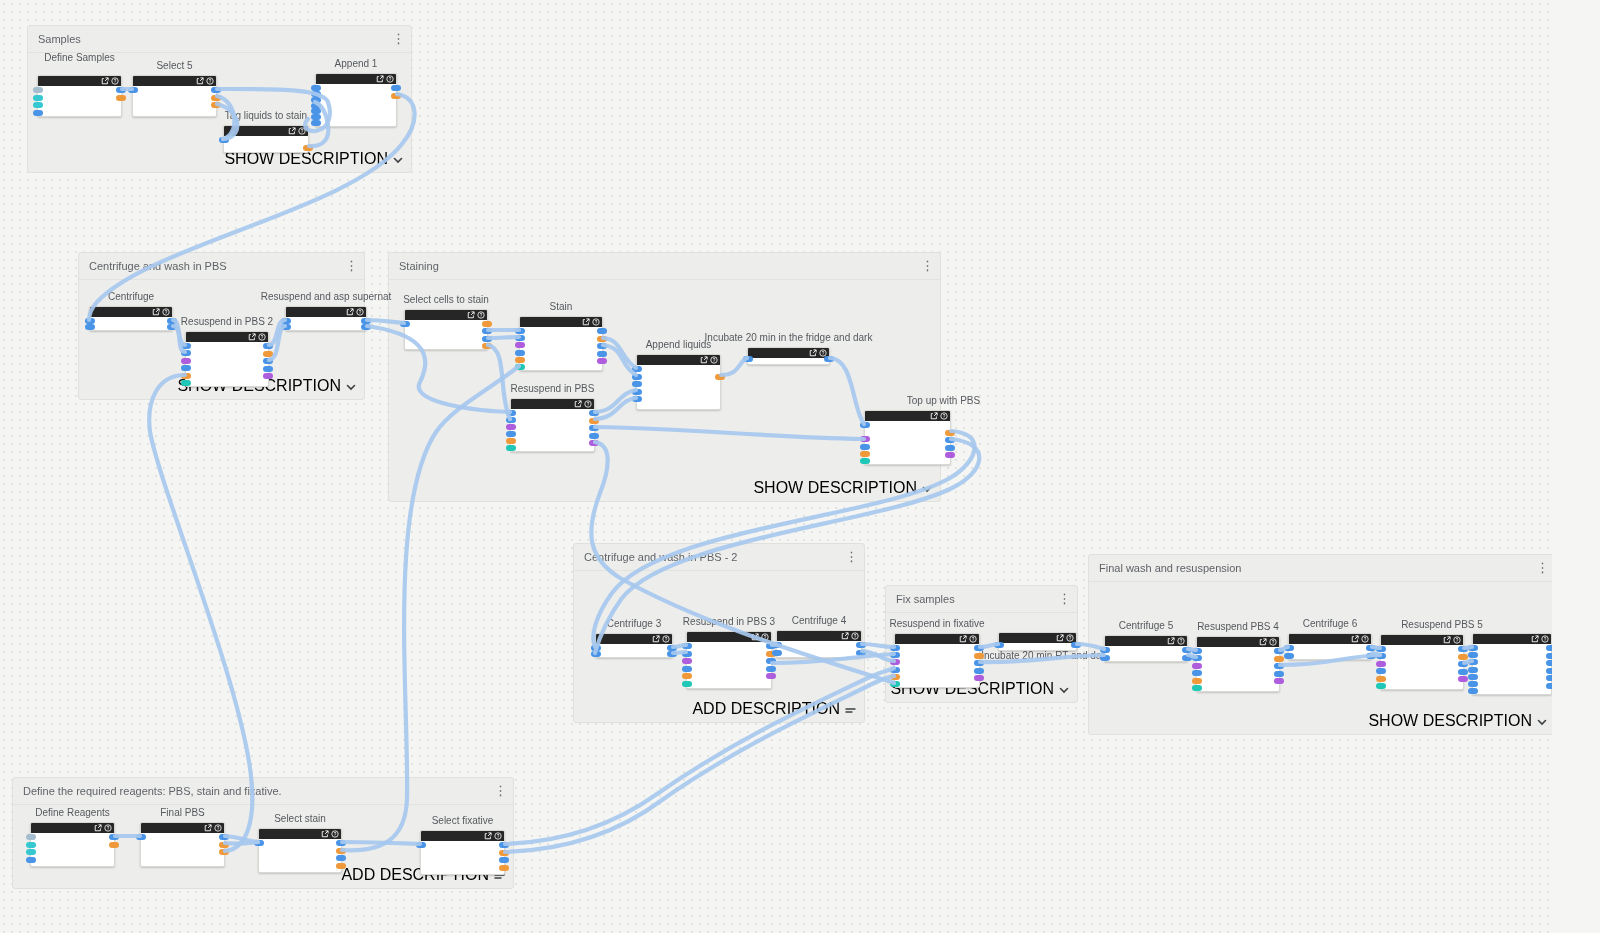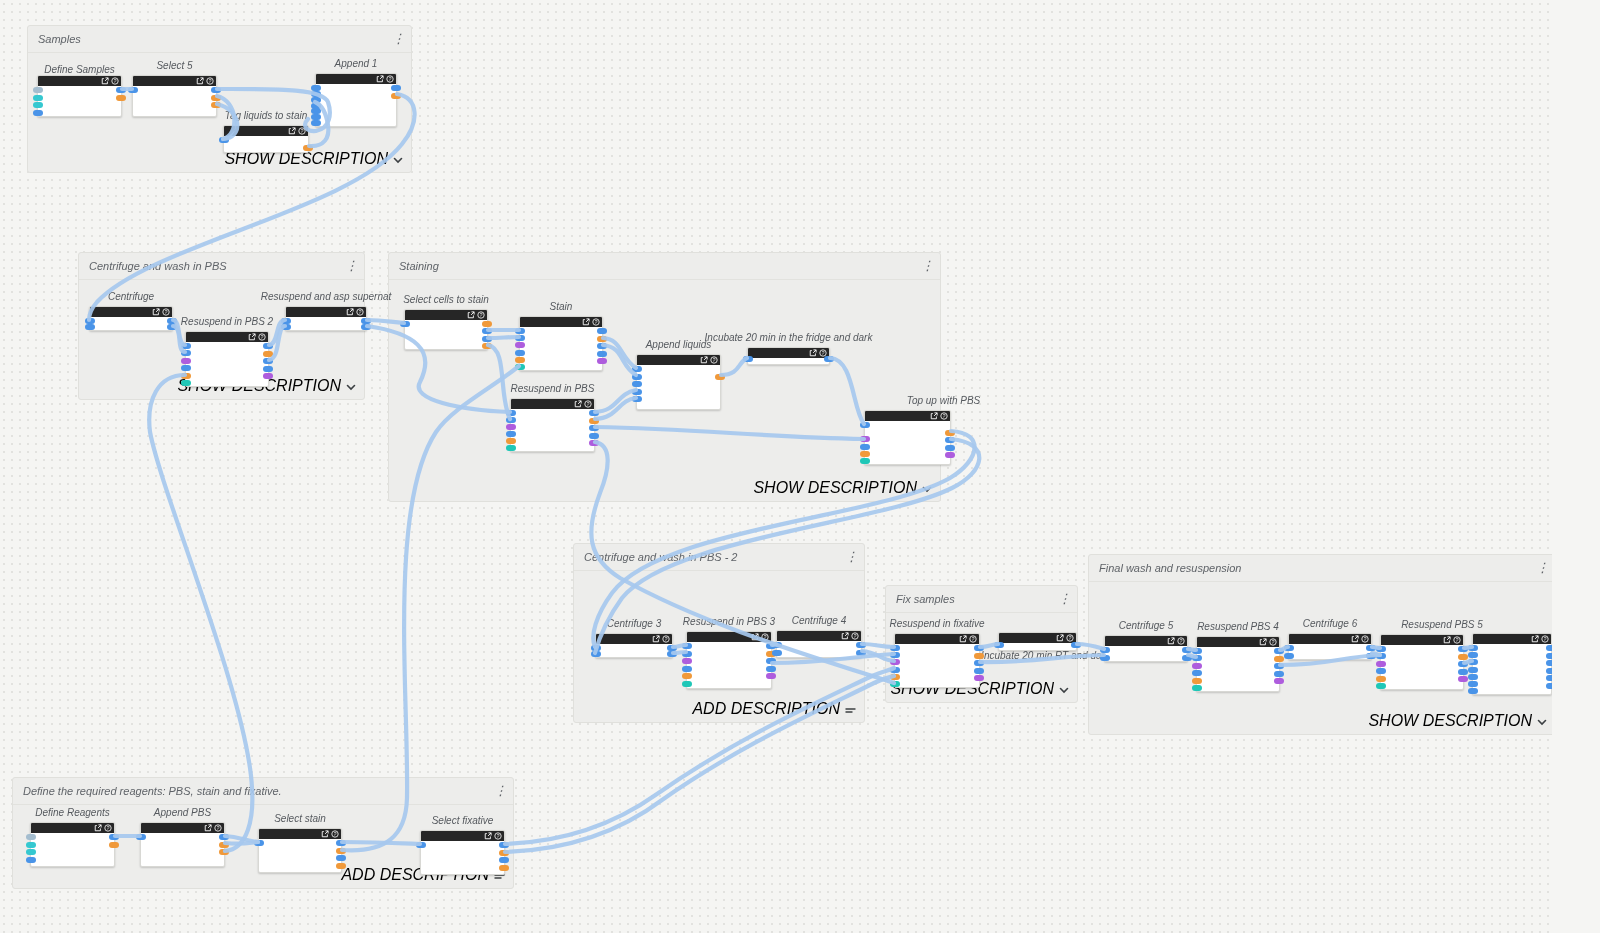--- a/index.html
+++ b/index.html
@@ -1,20 +1,20 @@
 <!DOCTYPE html>
 <html><head>
 <meta charset="utf-8">
 <style>
   html,body{margin:0;padding:0;background:#f5f5f3;}
   #canvas{position:relative;width:1552px;height:933px;overflow:hidden;
     font-family:"Liberation Sans",sans-serif;
     background-color:#f5f5f3;
     background-image:radial-gradient(#e2e2df 1px, transparent 1px);
-    background-size:8px 8px;font-style:italic;}
+    background-size:8px 8px;}
   .group{position:absolute;background:#ededeb;border:1px solid #e0e0dc;border-radius:3px;box-sizing:border-box;}
   .group-titlebar{position:absolute;left:0;top:0;right:0;height:26px;border-bottom:1px solid #e2e2de;}
   .group-title{position:absolute;left:10px;top:7px;font-size:11px;color:#5f6368;white-space:nowrap;}
   .kebab{position:absolute;right:6px;top:5px;font-size:13px;color:#5f6368;cursor:pointer;line-height:16px;}
   .group-footer{position:absolute;right:8px;bottom:4px;display:flex;align-items:center;gap:5px;cursor:pointer;}
   .node-label{position:absolute;transform:translateX(-50%);font-size:10px;color:#55595e;white-space:nowrap;z-index:2;}
   .node{position:absolute;background:#fff;border:1px solid #d8d8d4;border-radius:2px;box-shadow:0 1px 2px rgba(0,0,0,.18);box-sizing:border-box;z-index:3;}
   .node-header{position:absolute;left:0;top:0;right:0;height:10px;background:#262626;border-radius:1px 1px 0 0;display:flex;justify-content:flex-end;align-items:center;gap:2px;padding-right:2px;}
   .node-header svg{display:block;}
   .port{position:absolute;width:10px;height:6px;border-radius:3px;z-index:4;}
@@ -102,21 +102,21 @@
         <div class="group-title">Define the required reagents: PBS, stain and fixative.</div>
         <div class="kebab">⋮</div>
       </div>
       <div class="group-footer">
         <div class="flabel">ADD DESCRIPTION</div>
         <span><svg width="11" height="7" viewBox="0 0 11 7">
             <path d="M1 2h9M1 5h6" stroke="#3c4043" stroke-width="1.4" fill="none" stroke-linecap="round"></path>
           </svg></span>
       </div>
     </div>
-    <div class="node-label" style="left: 79.5px; top: 64px;">Define Samples</div>
+    <div class="node-label" style="left: 79.5px; top: 52px;">Define Samples</div>
     <div class="node" style="left: 37px; top: 75px; width: 85px; height: 42px;">
       <div class="node-header">
         <span>
           <svg width="8" height="8" viewBox="0 0 9 9">
             <path d="M3.2 1.8H1.4v5.8h5.8V5" stroke="#fff" stroke-width="1" fill="none"></path>
             <path d="M5 1h3v3M8 1 4.6 4.4" stroke="#fff" stroke-width="1" fill="none"></path>
           </svg>
         </span>
         <span>
           <svg width="8" height="8" viewBox="0 0 9 9">
@@ -675,21 +675,21 @@
           </svg>
         </span>
       </div>
       <div class="port" style="background: rgb(164, 189, 207); top: 11px; left: -5px;"></div>
       <div class="port" style="background: rgb(53, 200, 208); top: 18.5px; left: -5px;"></div>
       <div class="port" style="background: rgb(53, 200, 208); top: 26px; left: -5px;"></div>
       <div class="port" style="background: rgb(74, 148, 232); top: 33.5px; left: -5px;"></div>
       <div class="port" style="background: rgb(74, 148, 232); top: 11px; right: -5px;"></div>
       <div class="port" style="background: rgb(240, 153, 58); top: 18.5px; right: -5px;"></div>
     </div>
-    <div class="node-label" style="left: 182.5px; top: 807px;">Append PBS</div>
+    <div class="node-label" style="left: 182.5px; top: 807px;">Final PBS</div>
     <div class="node" style="left: 140px; top: 822px; width: 85px; height: 45px;">
       <div class="node-header">
         <span>
           <svg width="8" height="8" viewBox="0 0 9 9">
             <path d="M3.2 1.8H1.4v5.8h5.8V5" stroke="#fff" stroke-width="1" fill="none"></path>
             <path d="M5 1h3v3M8 1 4.6 4.4" stroke="#fff" stroke-width="1" fill="none"></path>
           </svg>
         </span>
         <span>
           <svg width="8" height="8" viewBox="0 0 9 9">

